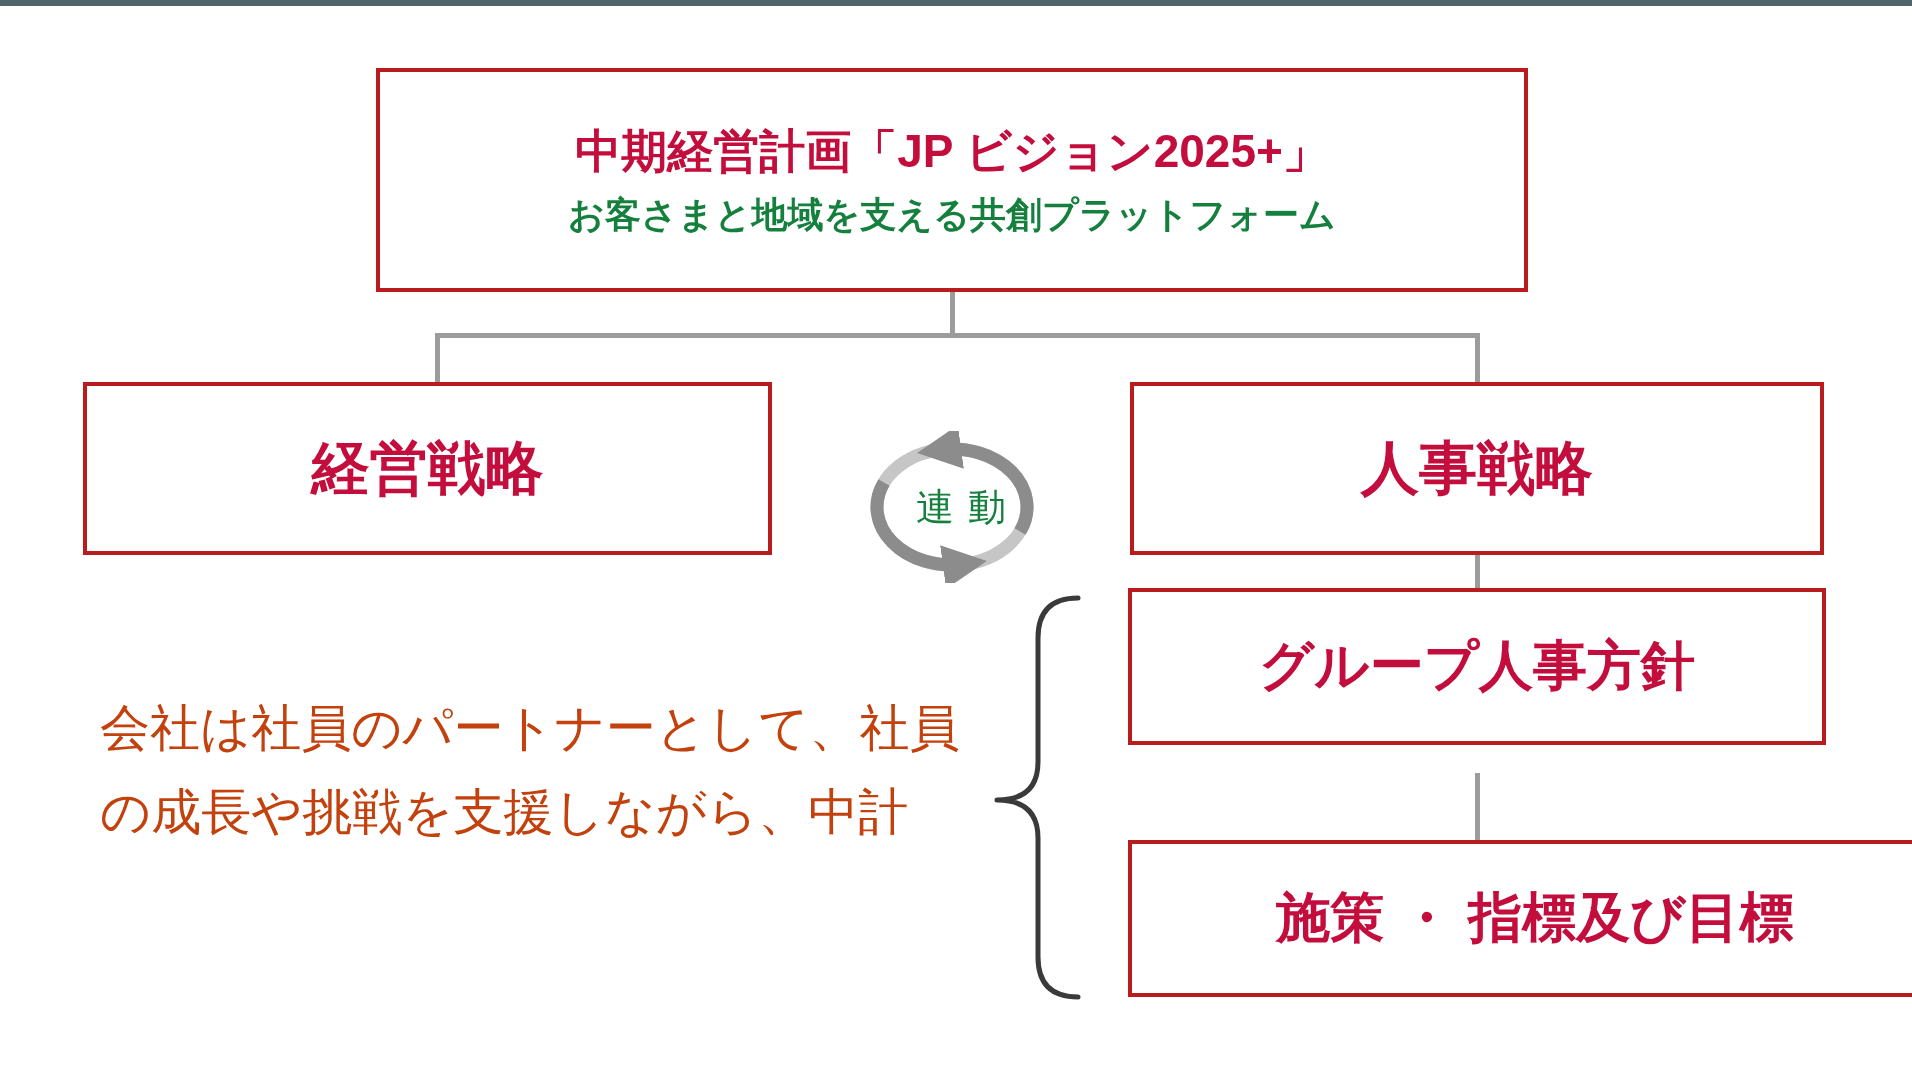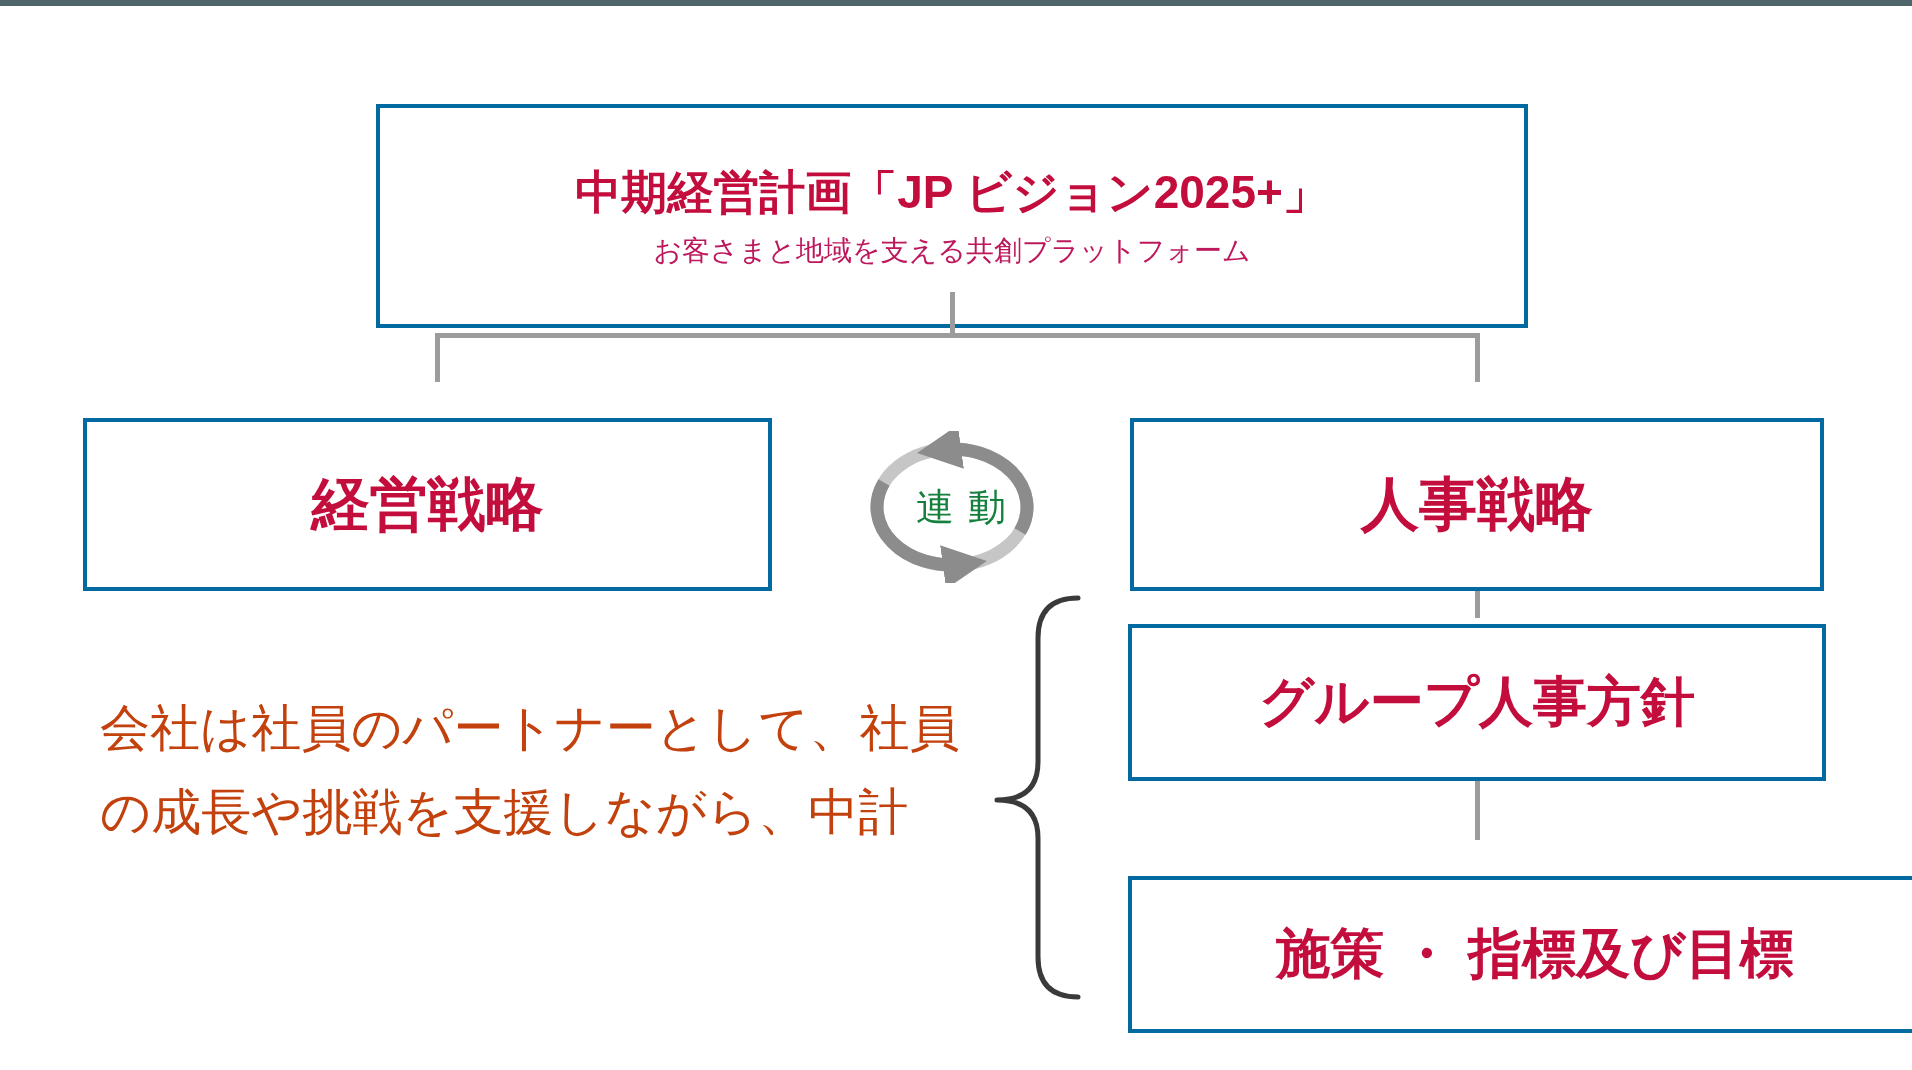--- a/index.html
+++ b/index.html
@@ -11,29 +11,28 @@
     font-family:"Liberation Sans", sans-serif;
   }
   .top-bar {
     position:absolute; left:0; top:0;
     width:1912px; height:6px;
     background:#4e656a;
   }
   .box {
     position:absolute;
     background:#ffffff;
-    border:4px solid #0369a1;
+    border:4px solid #b91c1c;
     box-sizing:border-box;
     display:flex; align-items:center; justify-content:center;
     text-align:center;
-    margin-top:36px;
   }
   .plan-box { left:376px; top:68px; width:1152px; height:224px; flex-direction:column; gap:8px; }
   .plan-title { color:#c30d3c; font-size:46px; font-weight:bold; white-space:nowrap; }
-  .plan-subtitle { color:#be185d; font-size:28px; white-space:nowrap; }
+  .plan-subtitle { color:#15803d; font-size:36px; white-space:nowrap;font-weight:bold; }
 
   .strategy-label { color:#c30d3c; font-size:58px; font-weight:bold; white-space:nowrap; }
   .mgmt-box { left:83px;  top:382px; width:689px; height:173px; }
   .hr-box   { left:1130px; top:382px; width:694px; height:173px; }
 
   .sub-label { color:#c30d3c; font-size:54px; font-weight:bold; white-space:nowrap; }
   .group-box    { left:1128px; top:588px; width:698px; height:157px; }
   .measures-box { left:1128px; top:840px; width:814px; height:157px; }
 
   .conn { position:absolute; background:#9c9c9c; }

